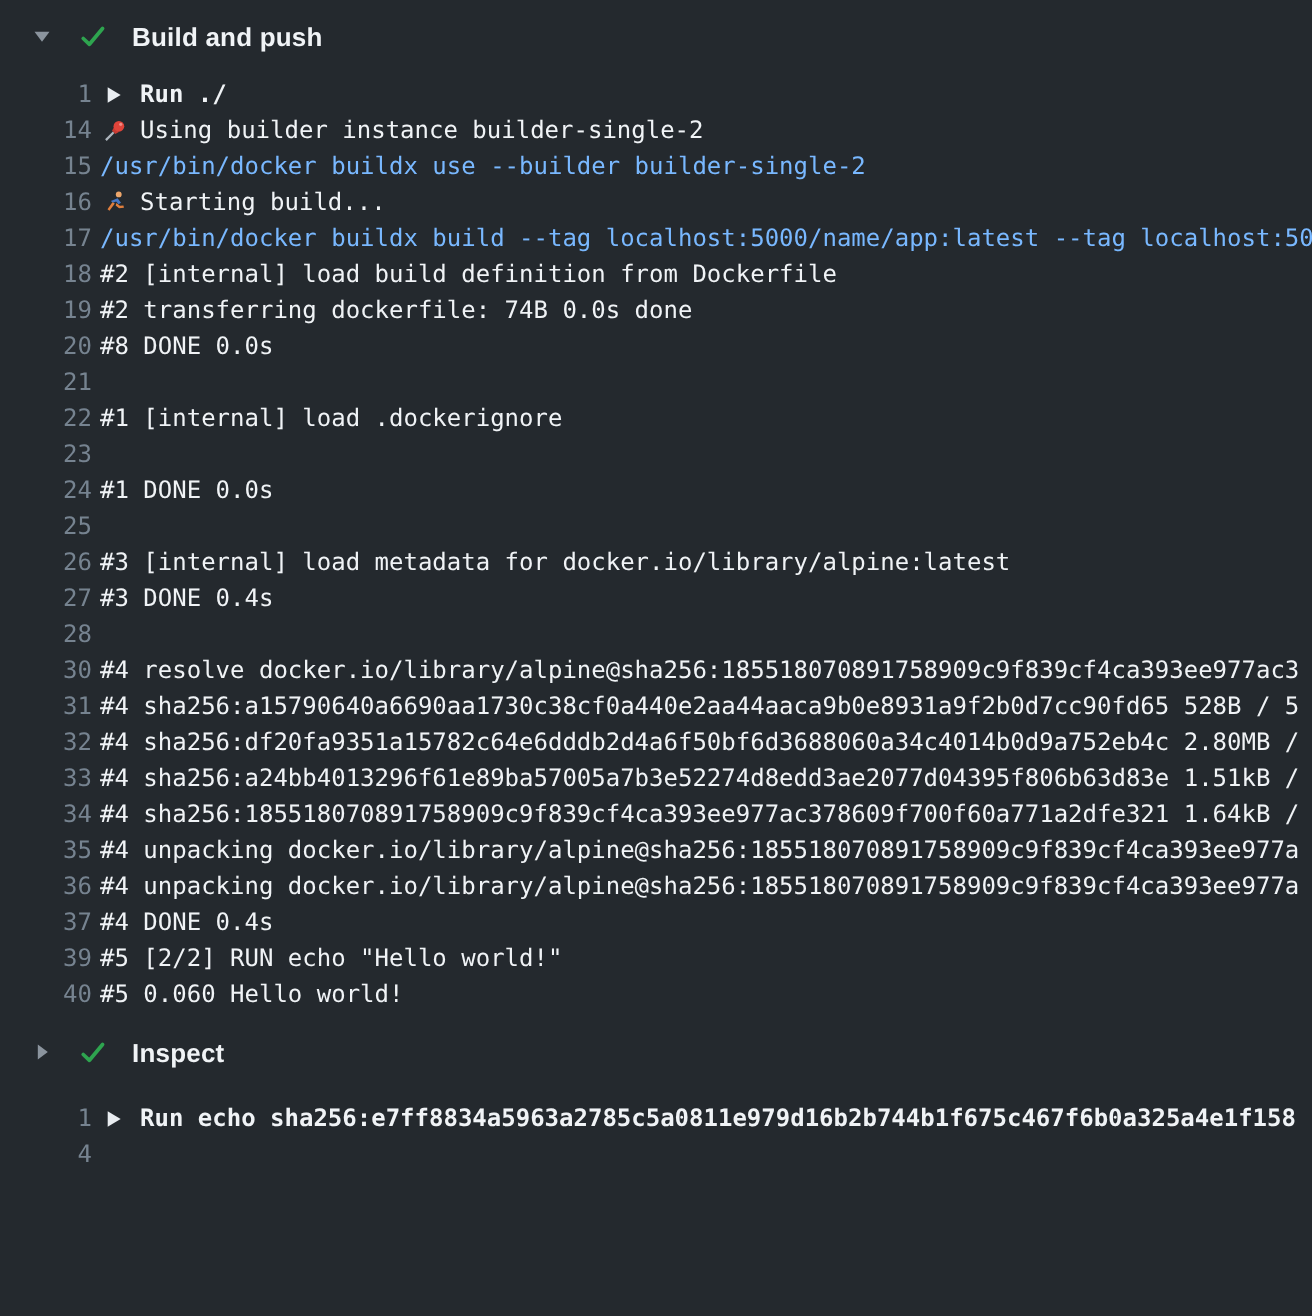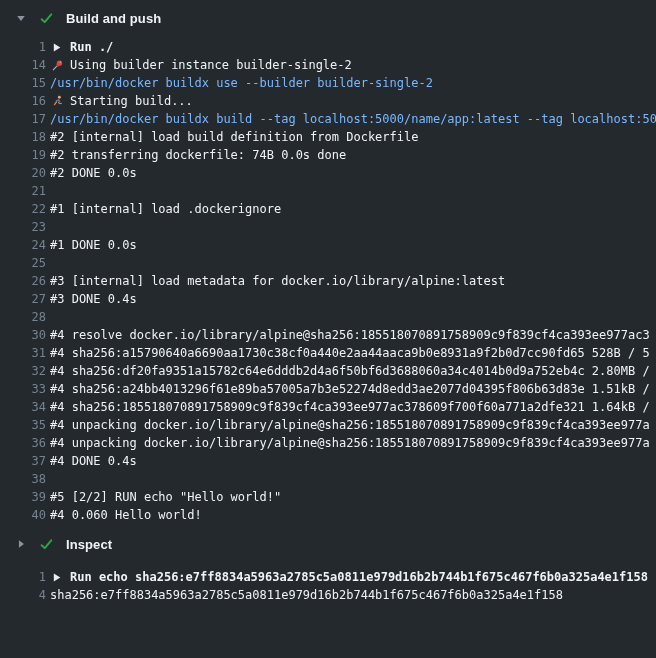--- a/index.html
+++ b/index.html
@@ -112,21 +112,21 @@
         <div class="line">
           <span class="line-num">18</span>
           <span class="line-content"><span>#2 [internal] load build definition from Dockerfile</span></span>
         </div>
         <div class="line">
           <span class="line-num">19</span>
           <span class="line-content"><span>#2 transferring dockerfile: 74B 0.0s done</span></span>
         </div>
         <div class="line">
           <span class="line-num">20</span>
-          <span class="line-content"><span>#2 DONE 0.0s</span></span>
+          <span class="line-content"><span>#8 DONE 0.0s</span></span>
         </div>
         <div class="line">
           <span class="line-num">21</span>
           <span class="line-content"><span></span></span>
         </div>
         <div class="line">
           <span class="line-num">22</span>
           <span class="line-content"><span>#1 [internal] load .dockerignore</span></span>
         </div>
         <div class="line">
@@ -178,30 +178,26 @@
         </div>
         <div class="line">
           <span class="line-num">36</span>
           <span class="line-content"><span>#4 unpacking docker.io/library/alpine@sha256:185518070891758909c9f839cf4ca393ee977a</span></span>
         </div>
         <div class="line">
           <span class="line-num">37</span>
           <span class="line-content"><span>#4 DONE 0.4s</span></span>
         </div>
         <div class="line">
-          <span class="line-num">38</span>
-          <span class="line-content"><span></span></span>
-        </div>
-        <div class="line">
           <span class="line-num">39</span>
           <span class="line-content"><span>#5 [2/2] RUN echo "Hello world!"</span></span>
         </div>
         <div class="line">
           <span class="line-num">40</span>
-          <span class="line-content"><span>#4 0.060 Hello world!</span></span>
+          <span class="line-content"><span>#5 0.060 Hello world!</span></span>
         </div>
       </div>
   </div>
 
   <div class="section">
     <div class="section-header">
       <span class="caret collapsed">
         <svg width="10" height="10" viewBox="0 0 12 12">
             <path d="M1.5 3.5h9L6 9.5z" fill="#8b949e"></path>
           </svg>
@@ -219,18 +215,17 @@
   <div class="section">
     <div class="lines pad-top">
         <div class="line">
           <span class="line-num">1</span>
           <span class="line-content group"><span class="inline-icon"><svg width="10" height="11" viewBox="0 0 12 12">
                 <path d="M2.2 1.3l7.8 4.7-7.8 4.7z" fill="#e9edf1"></path>
               </svg></span><span>Run echo sha256:e7ff8834a5963a2785c5a0811e979d16b2b744b1f675c467f6b0a325a4e1f158</span></span>
         </div>
         <div class="line">
           <span class="line-num">4</span>
-          <span class="line-content"><span>sha256:e7ff8834a5963a2785c5a0811e979d16b2b744b1f675c467f6b0a325a4e1f158</span></span>
         </div>
       </div>
   </div>
 
 </div>
 
 </body></html>

